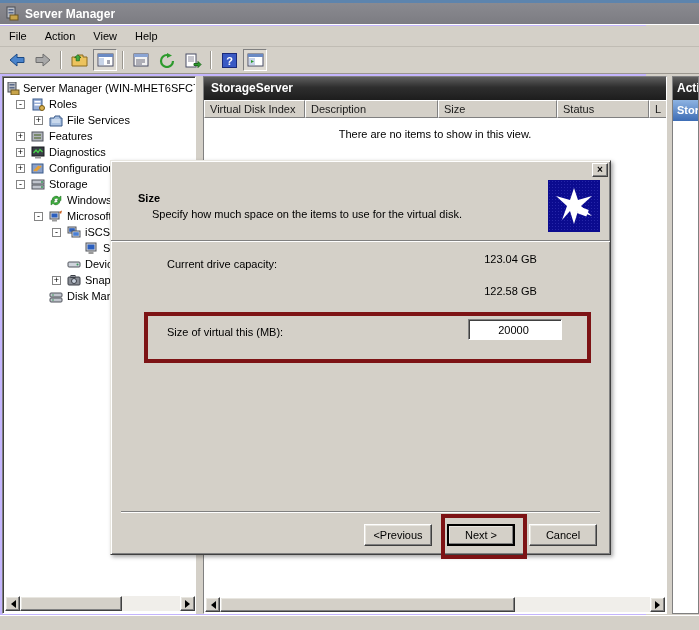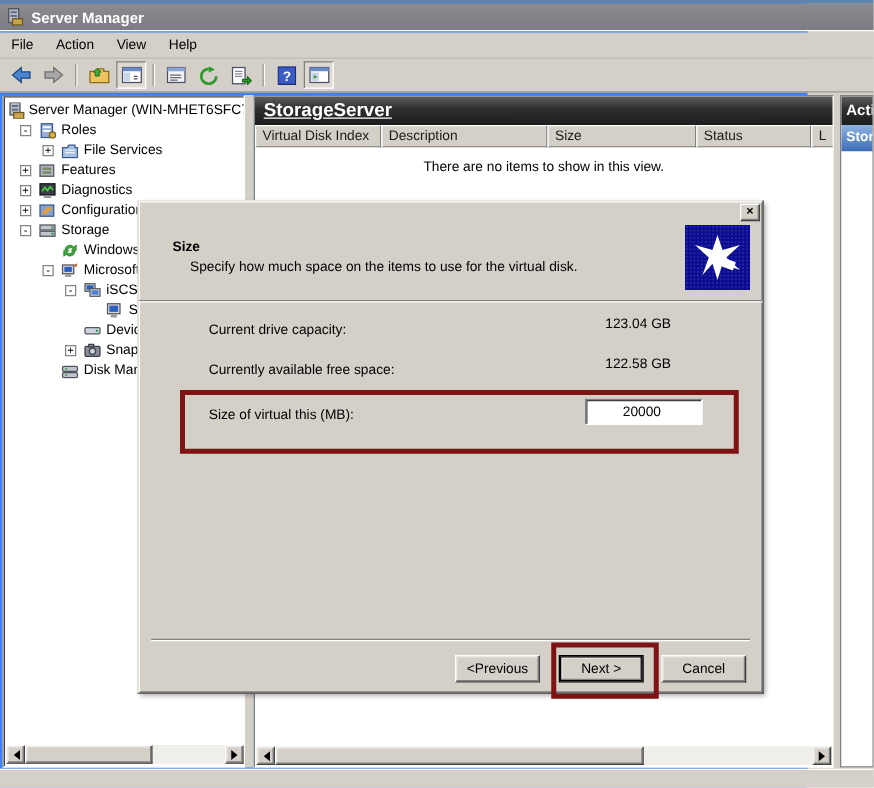--- a/index.html
+++ b/index.html
@@ -1,18 +1,18 @@
 <!DOCTYPE html>
 <html><head>
 <meta charset="utf-8">
 <style>
   * { margin:0; padding:0; box-sizing:border-box; }
   html,body { width:699px; height:630px; }
   body { font-family:"Liberation Sans","DejaVu Sans",sans-serif; font-size:11px; background:#d4d0c8; overflow:hidden; }
-  #screen { position:relative; width:646px; height:630px; background:#3b82f6; }
+  #screen { position:relative; width:646px; height:630px; background:#c4b5fd; }
 
   
   .top-strip { position:absolute; left:0; top:0; width:699px; height:3px; background:#5d84ad; }
   .titlebar { position:absolute; left:0; top:3px; width:699px; height:22px; background:linear-gradient(#8a8a90,#7c7c82); color:#fff; font-weight:bold; font-size:12px; display:flex; align-items:center; padding-left:5px; border-bottom:1px solid #fff; }
   .titlebar .app-icon { margin-right:5px; display:inline-flex; }
   .menubar { position:absolute; left:0; top:26px; width:699px; height:21px; background:#d4d0c8; display:flex; align-items:center; border-bottom:1px solid #c0bcb4; }
   .menu-item { padding:2px 9px; color:#000; }
   .toolbar { position:absolute; left:0; top:47px; width:699px; height:27px; background:#d4d0c8; display:flex; align-items:center; padding-left:4px; border-bottom:1px solid #9a968e; }
   .tbtn { width:24px; height:22px; display:inline-flex; align-items:center; justify-content:center; margin:0 1px; border:1px solid transparent; }
   .tbtn.pressed { border-color:#808080 #fff #fff #808080; background:#dedad2; }
@@ -22,21 +22,21 @@
   .pane-sunken { background:#fff; border:1px solid; border-color:#808080 #fff #fff #808080; box-shadow:inset 1px 1px 0 #404040; }
   .tree-pane { position:absolute; left:2px; top:76px; width:194px; height:538px; overflow:hidden; }
   .tree-scroll { position:absolute; left:2px; bottom:2px; width:190px; height:15px; }
   .tree-rows { position:absolute; left:0; top:0; width:194px; height:520px; overflow:hidden; }
   .trow { position:absolute; height:16px; width:300px; display:flex; align-items:center; white-space:nowrap; color:#000; }
   .texp { position:absolute; width:9px; height:9px; background:#fff; border:1px solid #848484; font-size:9px; line-height:7px; text-align:center; color:#000; top:3px; }
   .ticon { position:absolute; top:1px; width:14px; height:13px; display:inline-flex; }
   .tlabel { position:absolute; top:1px; }
 
   .main-pane { position:absolute; left:203px; top:76px; width:464px; height:538px; background:#fff; border:1px solid; border-color:#808080 #fff #fff #808080; overflow:hidden; }
-  .m-header { position:absolute; left:0; top:0; width:464px; height:23px; background:linear-gradient(#5f5f5f,#2e2e2e 45%,#1d1d1d); color:#fff; font-weight:bold; font-size:15px; line-height:23px; padding-left:7px;text-decoration:underline; }
+  .m-header { position:absolute; left:0; top:0; width:464px; height:23px; background:linear-gradient(#5f5f5f,#2e2e2e 45%,#1d1d1d); color:#fff; font-weight:bold; font-size:12px; line-height:23px; padding-left:7px; }
   .m-cols { position:absolute; left:0; top:23px; width:464px; height:18px; display:flex; }
   .m-col { height:18px; background:#d4d0c8; border:1px solid; border-color:#fff #808080 #808080 #fff; padding:2px 0 0 5px; color:#1a1a1a; overflow:hidden; white-space:nowrap; }
   .m-list { position:absolute; left:0; top:41px; width:462px; height:478px; background:#fff; }
   .m-empty { position:absolute; top:10px; width:462px; text-align:center; color:#000; }
   .m-scroll { position:absolute; left:1px; bottom:1px; width:460px; height:15px; }
 
   .actions-pane { position:absolute; left:672px; top:76px; width:27px; height:538px; background:#fff; border:1px solid #808080; overflow:hidden; }
   .a-header { position:absolute; left:0; top:0; width:27px; height:23px; background:linear-gradient(#5f5f5f,#2e2e2e 45%,#1d1d1d); color:#fff; font-weight:bold; font-size:12px; line-height:23px; padding-left:4px; white-space:nowrap; overflow:hidden; }
   .a-item { position:absolute; left:0; top:23px; width:27px; height:21px; background:linear-gradient(#8db3e2,#3d6db5); color:#fff; font-weight:bold; line-height:21px; padding-left:4px; white-space:nowrap; overflow:hidden; }
   .divider-v1 { position:absolute; left:196px; top:76px; width:7px; height:538px; background:#d4d0c8; }
@@ -406,21 +406,20 @@
             <path d="M20 2 L24 14 L38 10 L27 20 L38 30 L24 25 L20 38 L16 25 L8 34 L13 20 L2 10 L16 14 Z" fill="#ffffff"></path>
             <rect x="24" y="22" width="10" height="7" fill="#fff" transform="rotate(20 29 25)"></rect>
           </svg>
       </span>
     </div>
     <div class="d-sep1"></div>
 
     <span class="d-row-label" style="top:97px">Current drive capacity:</span>
     <span class="d-row-value" style="top:92px">123.04 GB</span>
 
-    <span class="d-row-label" style="top:129px">Currently available free space:</span>
     <span class="d-row-value" style="top:124px">122.58 GB</span>
 
     <div class="annotation1"></div>
     <span class="d-row-label" style="top:165px">Size of virtual this (MB):</span>
     <input class="size-input" type="text" value="20000" style="">
 
     <div class="d-sep2"></div>
 
     <button class="d-btn" style="left:253px">&lt;Previous</button>
     <button class="d-btn focused" style="left:336px">Next &gt;</button>

